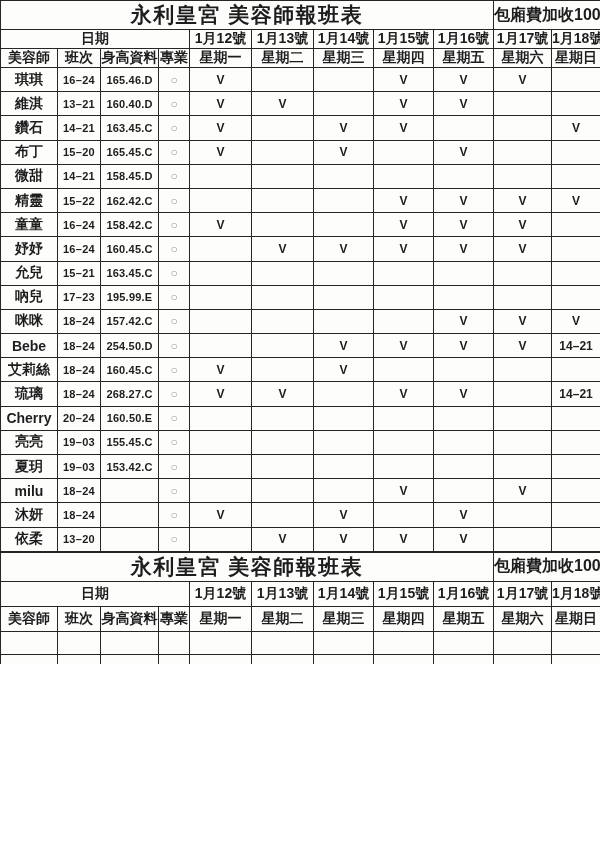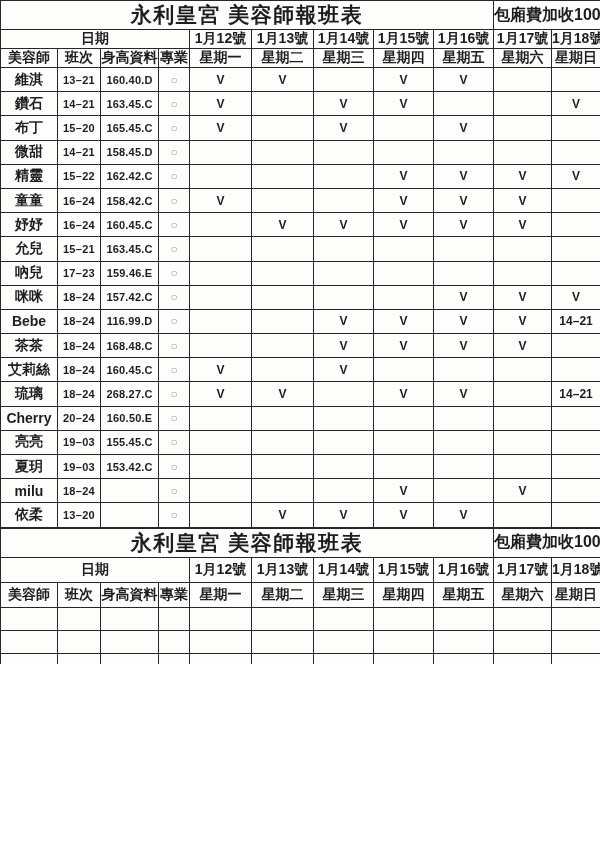--- a/index.html
+++ b/index.html
@@ -84,20 +84,33 @@
         <td class="hdr">星期二</td>
         <td class="hdr">星期三</td>
         <td class="hdr">星期四</td>
         <td class="hdr">星期五</td>
         <td class="hdr">星期六</td>
         <td class="hdr">星期日</td>
       </tr>
     </tbody>
     <tbody id="t1-body">
         <tr class="r-data">
+          <td class="name">琪琪</td>
+          <td class="shift">16–24</td>
+          <td class="info">165.46.D</td>
+          <td class="pro">○</td>
+          <td class="day">V</td>
+          <td class="day"></td>
+          <td class="day"></td>
+          <td class="day">V</td>
+          <td class="day">V</td>
+          <td class="day">V</td>
+          <td class="day"></td>
+        </tr>
+        <tr class="r-data">
           <td class="name">維淇</td>
           <td class="shift">13–21</td>
           <td class="info">160.40.D</td>
           <td class="pro">○</td>
           <td class="day">V</td>
           <td class="day">V</td>
           <td class="day"></td>
           <td class="day">V</td>
           <td class="day">V</td>
           <td class="day"></td>
@@ -190,21 +203,21 @@
           <td class="day"></td>
           <td class="day"></td>
           <td class="day"></td>
           <td class="day"></td>
           <td class="day"></td>
           <td class="day"></td>
         </tr>
         <tr class="r-data">
           <td class="name">吶兒</td>
           <td class="shift">17–23</td>
-          <td class="info">159.46.E</td>
+          <td class="info">195.99.E</td>
           <td class="pro">○</td>
           <td class="day"></td>
           <td class="day"></td>
           <td class="day"></td>
           <td class="day"></td>
           <td class="day"></td>
           <td class="day"></td>
           <td class="day"></td>
         </tr>
         <tr class="r-data">
@@ -216,42 +229,29 @@
           <td class="day"></td>
           <td class="day"></td>
           <td class="day"></td>
           <td class="day">V</td>
           <td class="day">V</td>
           <td class="day">V</td>
         </tr>
         <tr class="r-data">
           <td class="name">Bebe</td>
           <td class="shift">18–24</td>
-          <td class="info">116.99.D</td>
+          <td class="info">254.50.D</td>
           <td class="pro">○</td>
           <td class="day"></td>
           <td class="day"></td>
           <td class="day">V</td>
           <td class="day">V</td>
           <td class="day">V</td>
           <td class="day">V</td>
           <td class="day">14–21</td>
-        </tr>
-        <tr class="r-data">
-          <td class="name">茶茶</td>
-          <td class="shift">18–24</td>
-          <td class="info">168.48.C</td>
-          <td class="pro">○</td>
-          <td class="day"></td>
-          <td class="day"></td>
-          <td class="day">V</td>
-          <td class="day">V</td>
-          <td class="day">V</td>
-          <td class="day">V</td>
-          <td class="day"></td>
         </tr>
         <tr class="r-data">
           <td class="name">艾莉絲</td>
           <td class="shift">18–24</td>
           <td class="info">160.45.C</td>
           <td class="pro">○</td>
           <td class="day">V</td>
           <td class="day"></td>
           <td class="day">V</td>
           <td class="day"></td>
@@ -315,20 +315,33 @@
           <td class="name">milu</td>
           <td class="shift">18–24</td>
           <td class="info"></td>
           <td class="pro">○</td>
           <td class="day"></td>
           <td class="day"></td>
           <td class="day"></td>
           <td class="day">V</td>
           <td class="day"></td>
           <td class="day">V</td>
+          <td class="day"></td>
+        </tr>
+        <tr class="r-data">
+          <td class="name">沐妍</td>
+          <td class="shift">18–24</td>
+          <td class="info"></td>
+          <td class="pro">○</td>
+          <td class="day">V</td>
+          <td class="day"></td>
+          <td class="day">V</td>
+          <td class="day"></td>
+          <td class="day">V</td>
+          <td class="day"></td>
           <td class="day"></td>
         </tr>
         <tr class="r-data">
           <td class="name">依柔</td>
           <td class="shift">13–20</td>
           <td class="info"></td>
           <td class="pro">○</td>
           <td class="day"></td>
           <td class="day">V</td>
           <td class="day">V</td>

